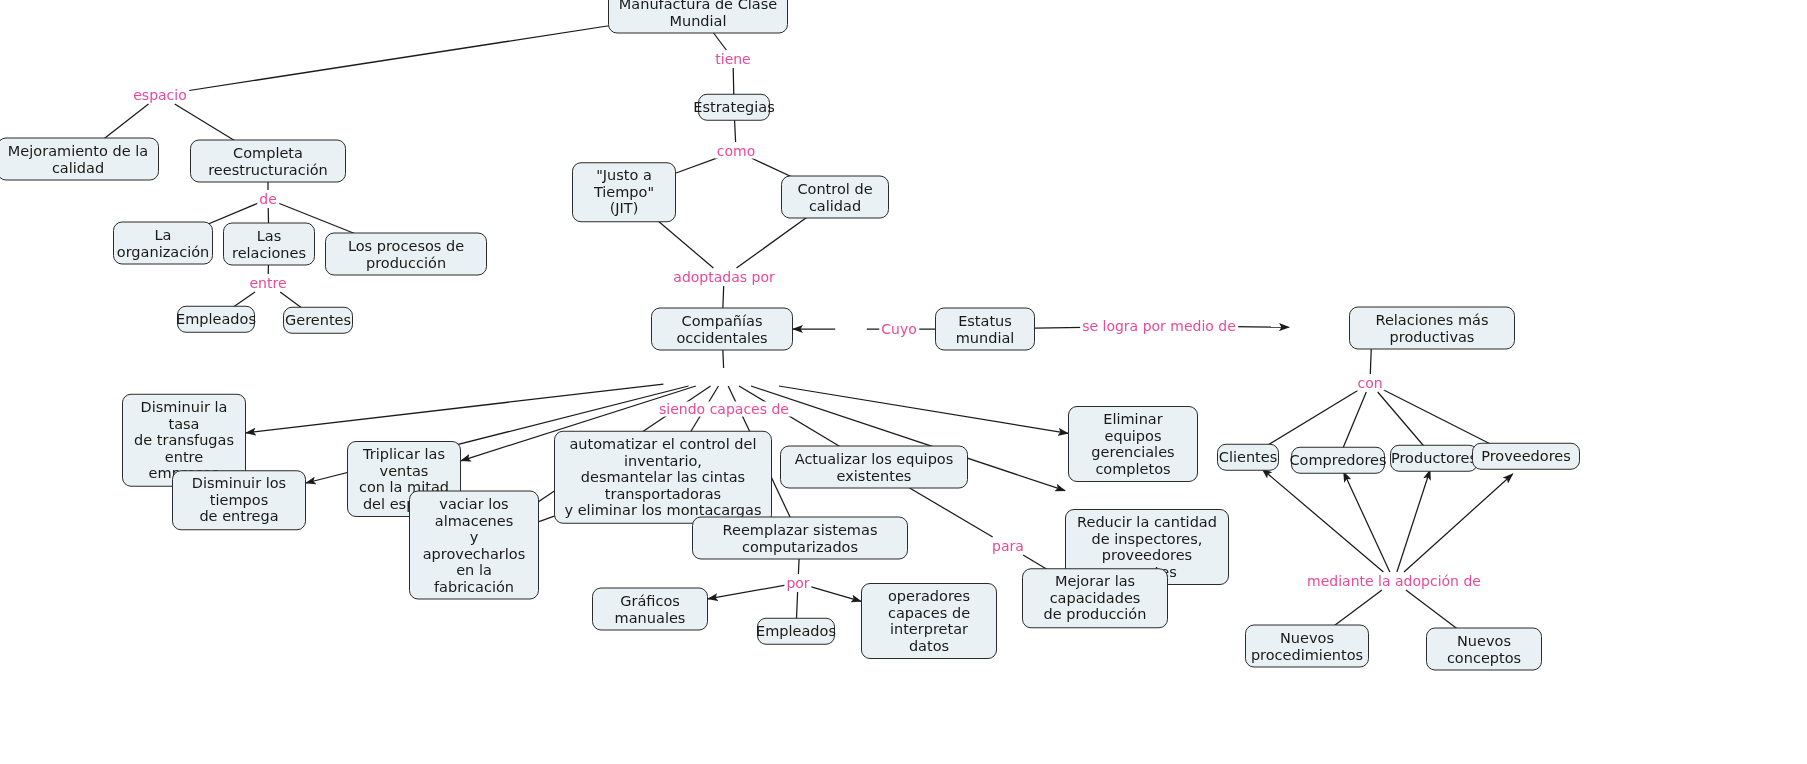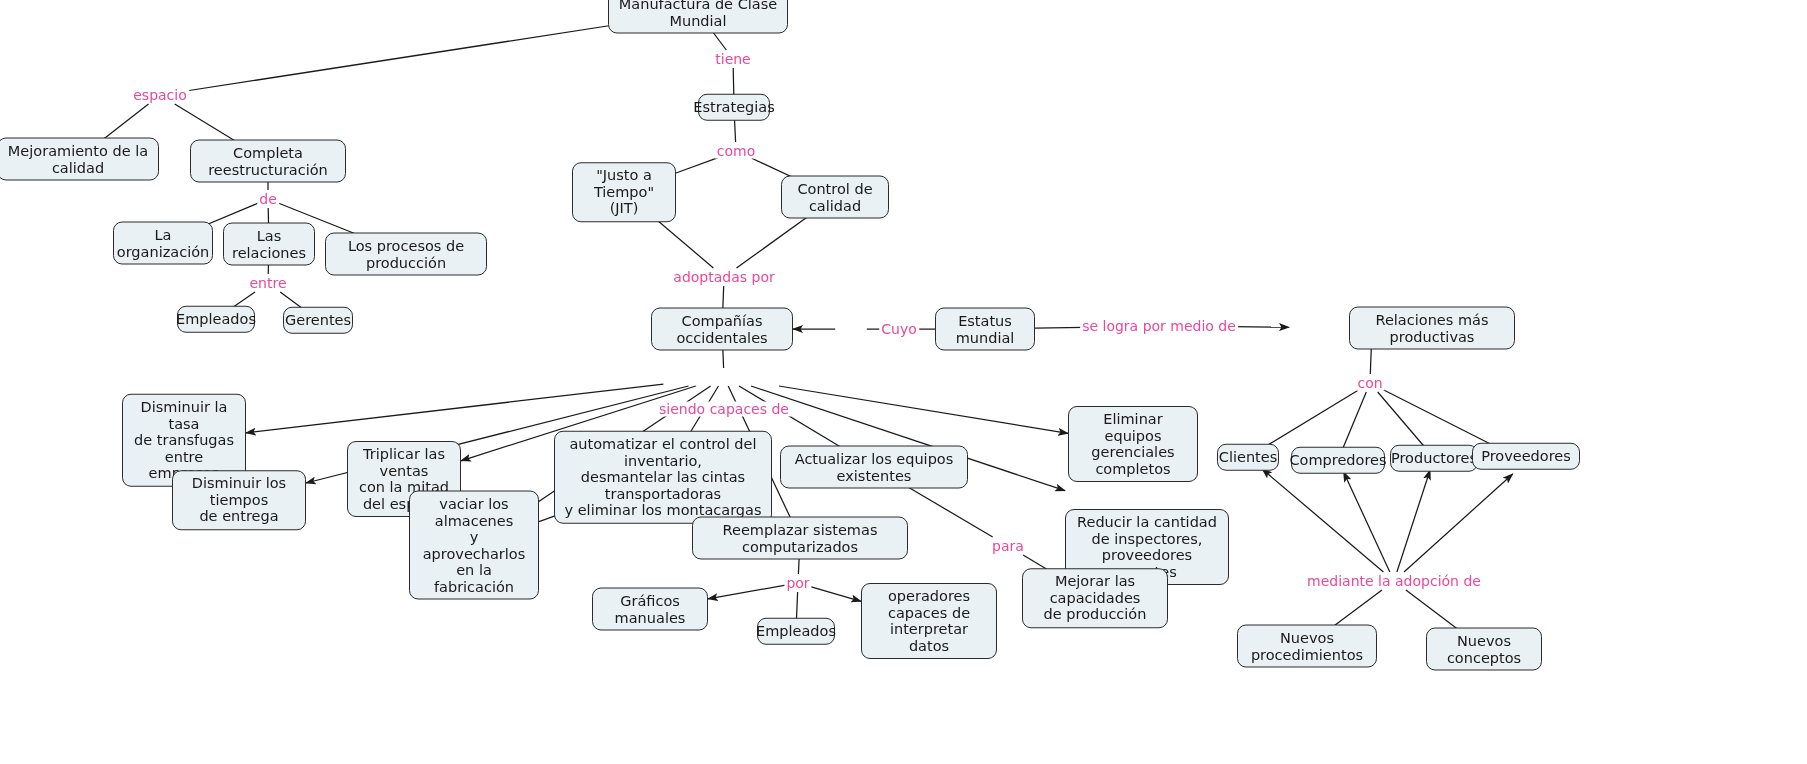--- a/index.html
+++ b/index.html
@@ -132,21 +132,21 @@
       <div class="node" style="left: 406px; top: 254px; width: 162px; min-height: 24px;">Los procesos de producción</div>
       <div class="node" style="left: 216px; top: 319px; width: 78px; min-height: 24px;">Empleados</div>
       <div class="node" style="left: 318px; top: 320px; width: 70px; min-height: 24px;">Gerentes</div>
       <div class="node" style="left: 722px; top: 329px; width: 142px; min-height: 24px;">Compañías occidentales</div>
       <div class="node" style="left: 985px; top: 329px; width: 100px; min-height: 24px;">Estatus mundial</div>
       <div class="node" style="left: 1432px; top: 328px; width: 166px; min-height: 24px;">Relaciones más productivas</div>
       <div class="node" style="left: 1248px; top: 457px; width: 62px; min-height: 24px;">Clientes</div>
       <div class="node" style="left: 1338px; top: 460px; width: 94px; min-height: 24px;">Compredores</div>
       <div class="node" style="left: 1434px; top: 458px; width: 88px; min-height: 24px;">Productores</div>
       <div class="node" style="left: 1526px; top: 456px; width: 108px; min-height: 24px; padding-left: 9px;">Proveedores</div>
-      <div class="node" style="left: 1307px; top: 646px; width: 140px; min-height: 24px;">Nuevos procedimientos</div>
+      <div class="node" style="left: 1307px; top: 646px; width: 124px; min-height: 24px;">Nuevos procedimientos</div>
       <div class="node" style="left: 1484px; top: 649px; width: 116px; min-height: 24px;">Nuevos conceptos</div>
       <div class="node" style="left: 184px; top: 440px; width: 124px; min-height: 56px;">Disminuir la tasa
 de transfugas entre
 empresas</div>
       <div class="node" style="left: 239px; top: 500px; width: 134px; min-height: 40px;">Disminuir los tiempos
 de entrega</div>
       <div class="node" style="left: 404px; top: 479px; width: 114px; min-height: 56px; text-align: center;">Triplicar las ventas
 con la mitad
 del espacio</div>
       <div class="node" style="left: 474px; top: 545px; width: 130px; min-height: 56px;">vaciar los almacenes

